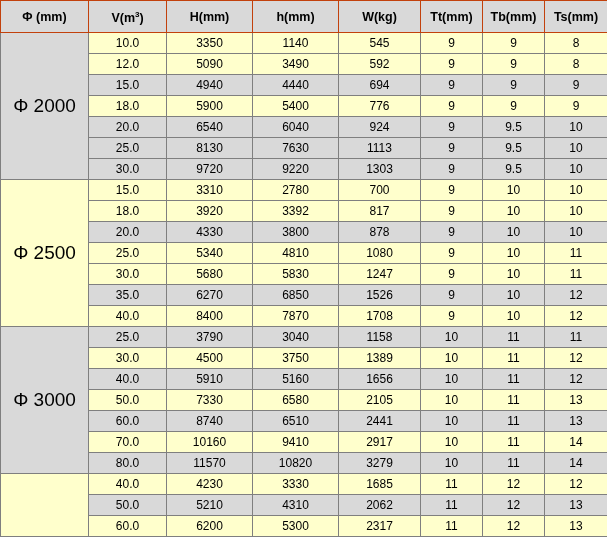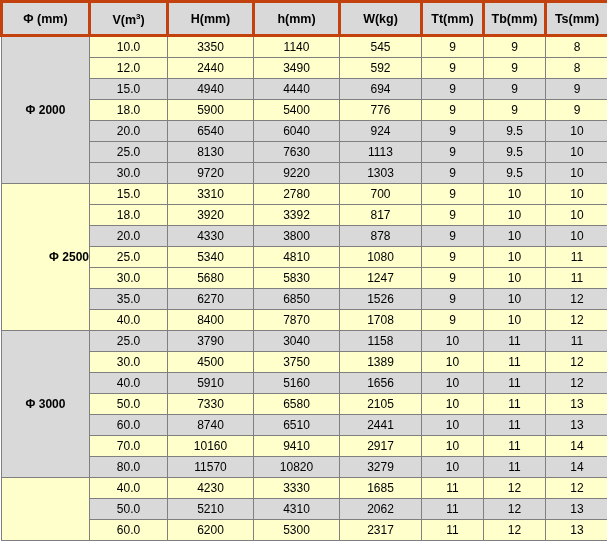--- a/index.html
+++ b/index.html
@@ -31,30 +31,29 @@
     line-height: 20px;
     white-space: nowrap;
     overflow: hidden;
   }
   table.spec thead th {
     background: #d9d9d9;
     font-weight: bold;
     font-size: 12.5px;
     height: 28px;
     line-height: 28px;
-    border: 3px solid #c2410c;
+    border: 1px solid #c2410c;
   }
   td.group {
     background: #d9d9d9;
-    font-weight: bold;
-    font-size: 12px;
+    font-weight: normal;
+    font-size: 19px;
   }
   td.group.alt {
     background: #ffffcc;
-    text-align: right;
   }
   tr.rowA td.data { background: #ffffcc; }
   tr.rowB td.data { background: #d9d9d9; }
   .sup {
     font-size: 8px;
     vertical-align: super;
   }
   col.c0 { width: 88px; }
   col.c1 { width: 78px; }
   col.c2 { width: 86px; }
@@ -97,21 +96,21 @@
           <td class="data">10.0</td>
           <td class="data">3350</td>
           <td class="data">1140</td>
           <td class="data">545</td>
           <td class="data">9</td>
           <td class="data">9</td>
           <td class="data">8</td>
         </tr>
         <tr class="rowA">
           <td class="data">12.0</td>
-          <td class="data">2440</td>
+          <td class="data">5090</td>
           <td class="data">3490</td>
           <td class="data">592</td>
           <td class="data">9</td>
           <td class="data">9</td>
           <td class="data">8</td>
         </tr>
         <tr class="rowB">
           <td class="data">15.0</td>
           <td class="data">4940</td>
           <td class="data">4440</td>

